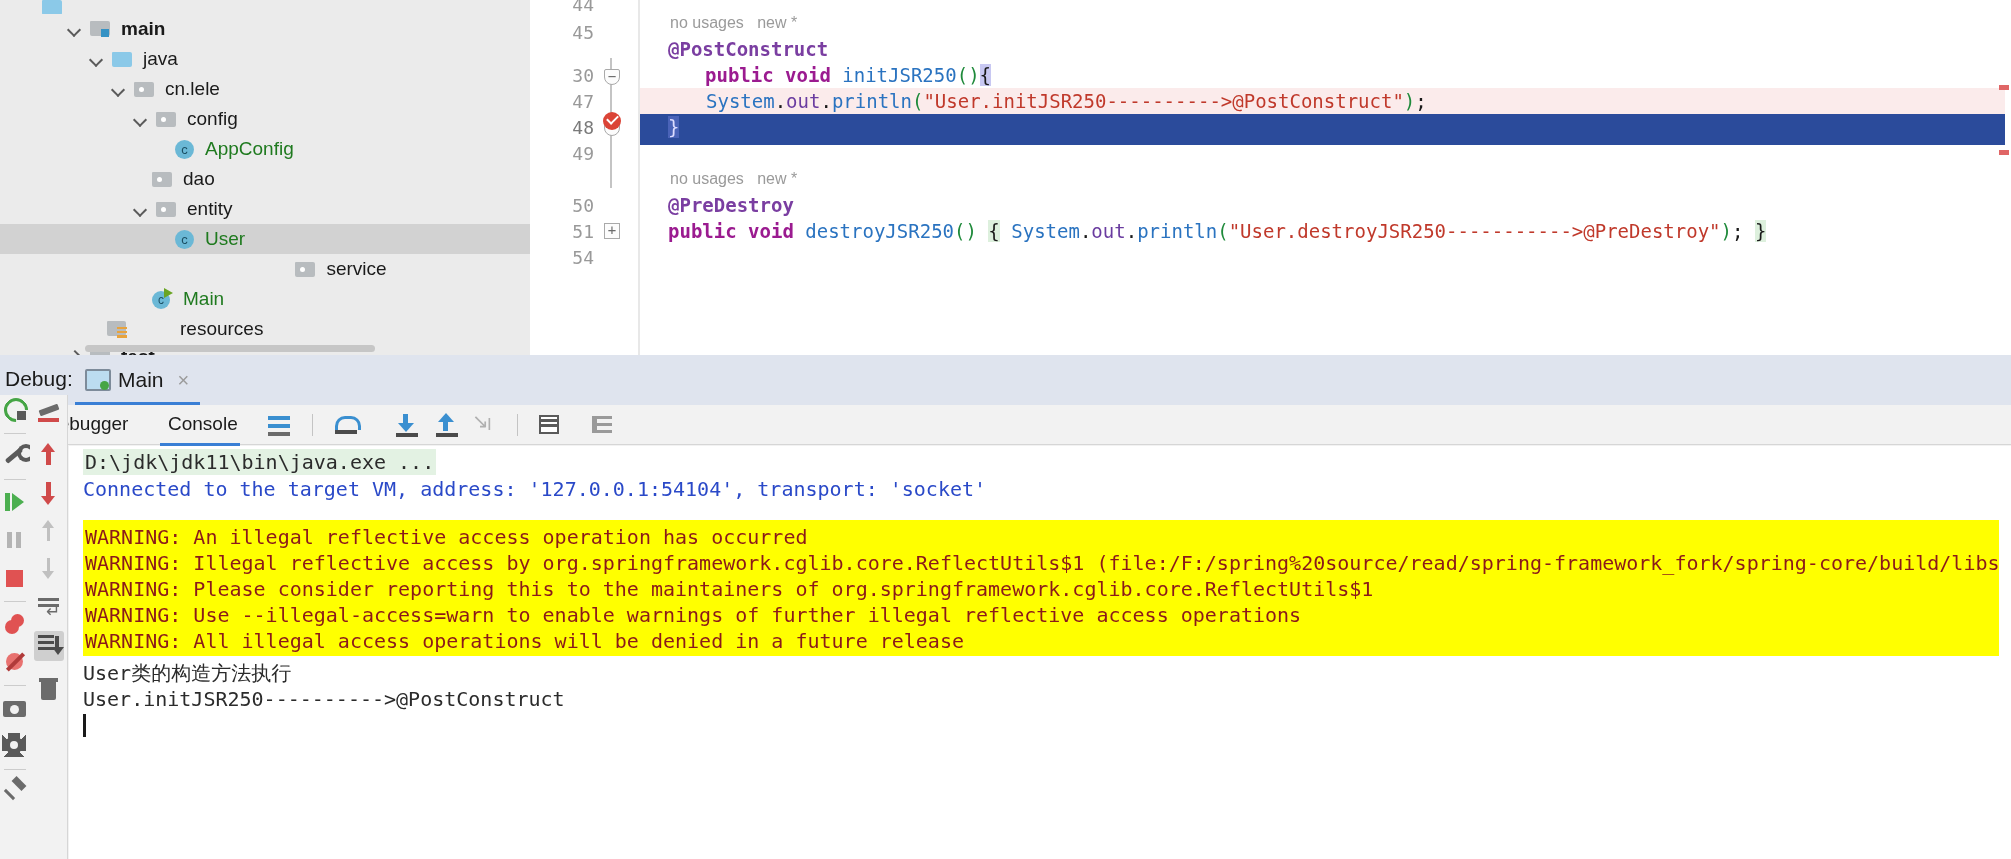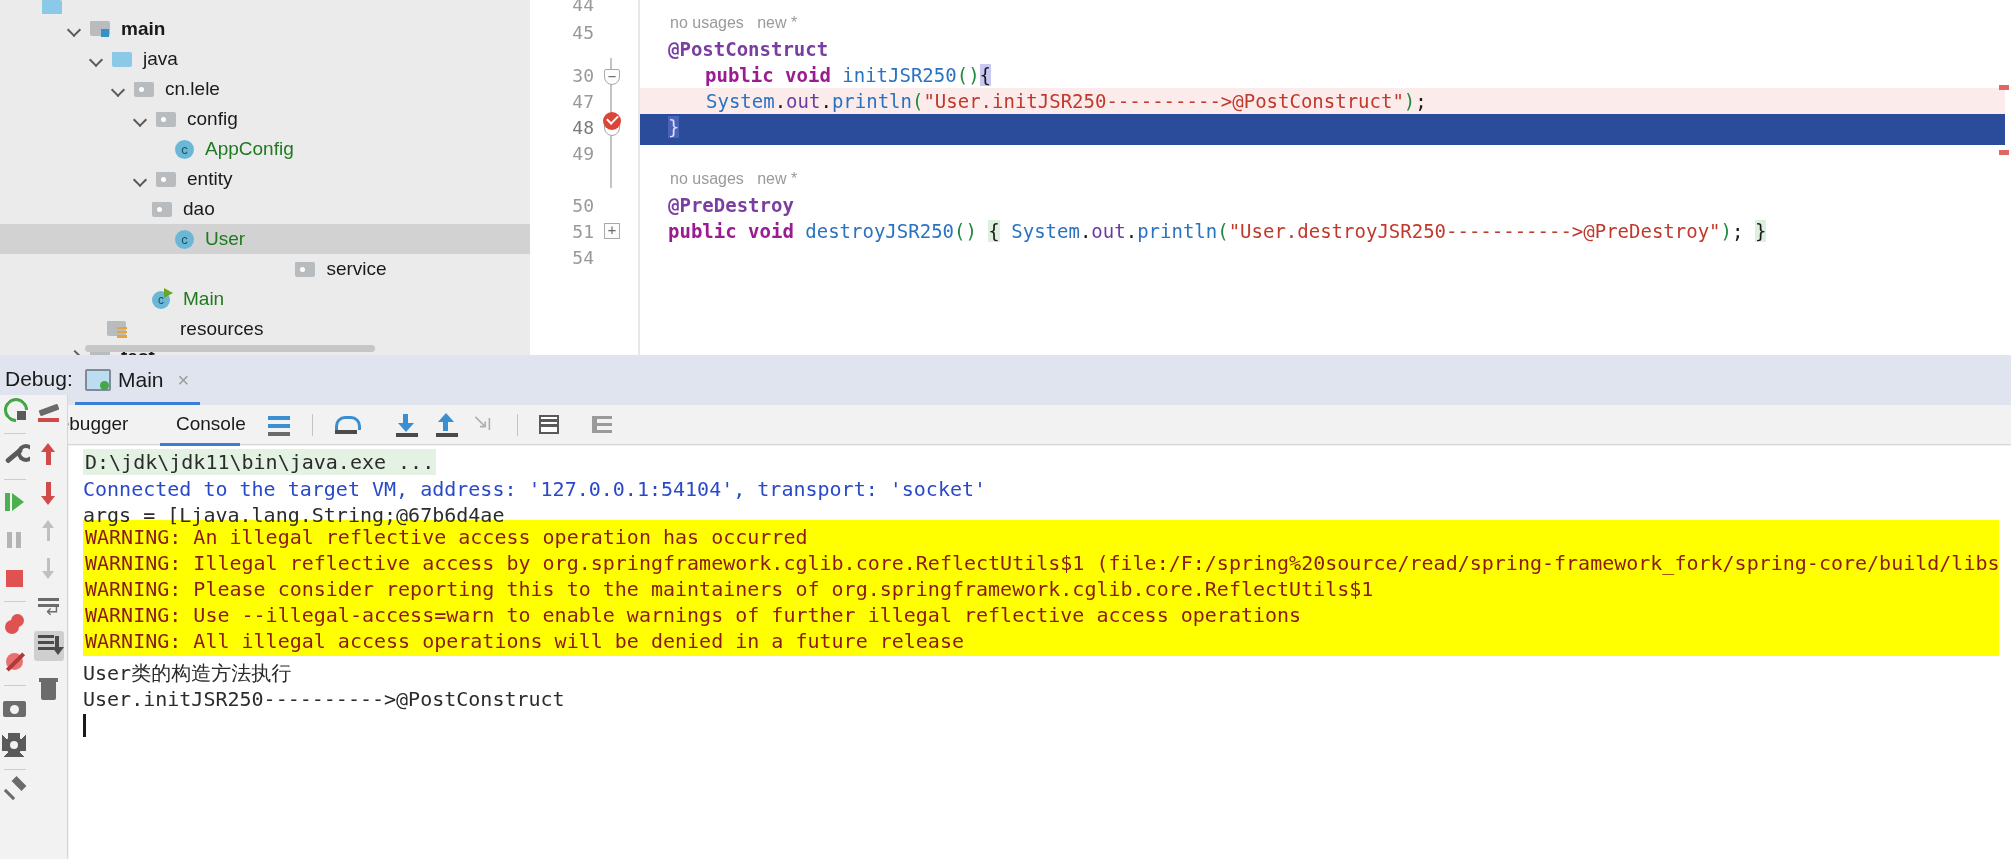--- a/index.html
+++ b/index.html
@@ -216,21 +216,21 @@
   }
 
   #debug-toolbar {
     position:absolute; left:0; top:50px; width:2011px; height:40px;
     background:#f2f2f2; border-bottom:1px solid #d6d6d6;
   }
   .dbg-tab {
     position:absolute; top:8px; font-size:19px; color:#1a1a1a;
   }
   #dbg-tab-debugger { left:45px; }
-  #dbg-tab-console  { left:176px; }
+  #dbg-tab-console  { left:168px; }
   #console-underline {
     position:absolute; left:160px; top:38px; width:80px; height:3px; background:#3a7fd5;
   }
   .tb-icon { position:absolute; top:8px; width:26px; height:24px; }
   .tb-sep { position:absolute; top:9px; width:1px; height:22px; background:#c4c4c4; }
 
   
   .g-lines::before { content:""; position:absolute; left:2px; top:3px; width:22px; height:4px; background:#3a8fd0; }
   .g-lines::after  { content:""; position:absolute; left:2px; top:11px; width:22px; height:4px; background:#3a8fd0;
                      box-shadow: 0 8px 0 0 #6b6b6b; }
@@ -391,29 +391,29 @@
         <span class="tw chev"></span>
         <span class="ic ic-pkg"></span>
         <span class="tlabel">config</span>
       </div>
 
       <div class="tree-row" style="padding-left:172px;">
         <span class="ic ic-class"></span>
         <span class="tlabel green">AppConfig</span>
       </div>
 
+      <div class="tree-row" style="padding-left:150px;">
+        <span class="ic ic-pkg"></span>
+        <span class="tlabel">dao</span>
+      </div>
+
       <div class="tree-row" style="padding-left:128px;">
         <span class="tw chev"></span>
         <span class="ic ic-pkg"></span>
         <span class="tlabel">entity</span>
-      </div>
-
-      <div class="tree-row" style="padding-left:150px;">
-        <span class="ic ic-pkg"></span>
-        <span class="tlabel">dao</span>
       </div>
 
       <div class="tree-row selected" style="padding-left:172px;">
         <span class="ic ic-class"></span>
         <span class="tlabel green">User</span>
       </div>
 
       <div class="tree-row" style="padding-left:150px;justify-content:center;">
         <span class="ic ic-pkg"></span>
         <span class="tlabel">service</span>
@@ -555,21 +555,20 @@
         </div>
       <div class="rail-icon r-trash" style="left:4px; top:280px;"></div>
     </div>
 
     <div id="console">
 
       <div id="warn-block" style="top:74px; height:136px;"></div>
 
       <div class="cline" style="top:3px;"><span class="c-cmd">D:\jdk\jdk11\bin\java.exe ...</span></div>
       <div class="cline c-info" style="top:30px;">Connected to the target VM, address: '127.0.0.1:54104', transport: 'socket'</div>
-      <div class="cline c-plain" style="top:56px;">args = [Ljava.lang.String;@67b6d4ae</div>
 
       <div class="cline c-warn" style="top:78px; background:transparent;">WARNING: An illegal reflective access operation has occurred</div>
       <div class="cline c-warn" style="top:104px; background:transparent;">WARNING: Illegal reflective access by org.springframework.cglib.core.ReflectUtils$1 (file:/F:/spring%20source/read/spring-framework_fork/spring-core/build/libs/</div>
       <div class="cline c-warn" style="top:130px; background:transparent;">WARNING: Please consider reporting this to the maintainers of org.springframework.cglib.core.ReflectUtils$1</div>
       <div class="cline c-warn" style="top:156px; background:transparent;">WARNING: Use --illegal-access=warn to enable warnings of further illegal reflective access operations</div>
       <div class="cline c-warn" style="top:182px; background:transparent;">WARNING: All illegal access operations will be denied in a future release</div>
 
       <div class="cline c-plain" style="top:214px;">User类的构造方法执行</div>
       <div class="cline c-plain" style="top:240px;">User.initJSR250----------&gt;@PostConstruct</div>
 

